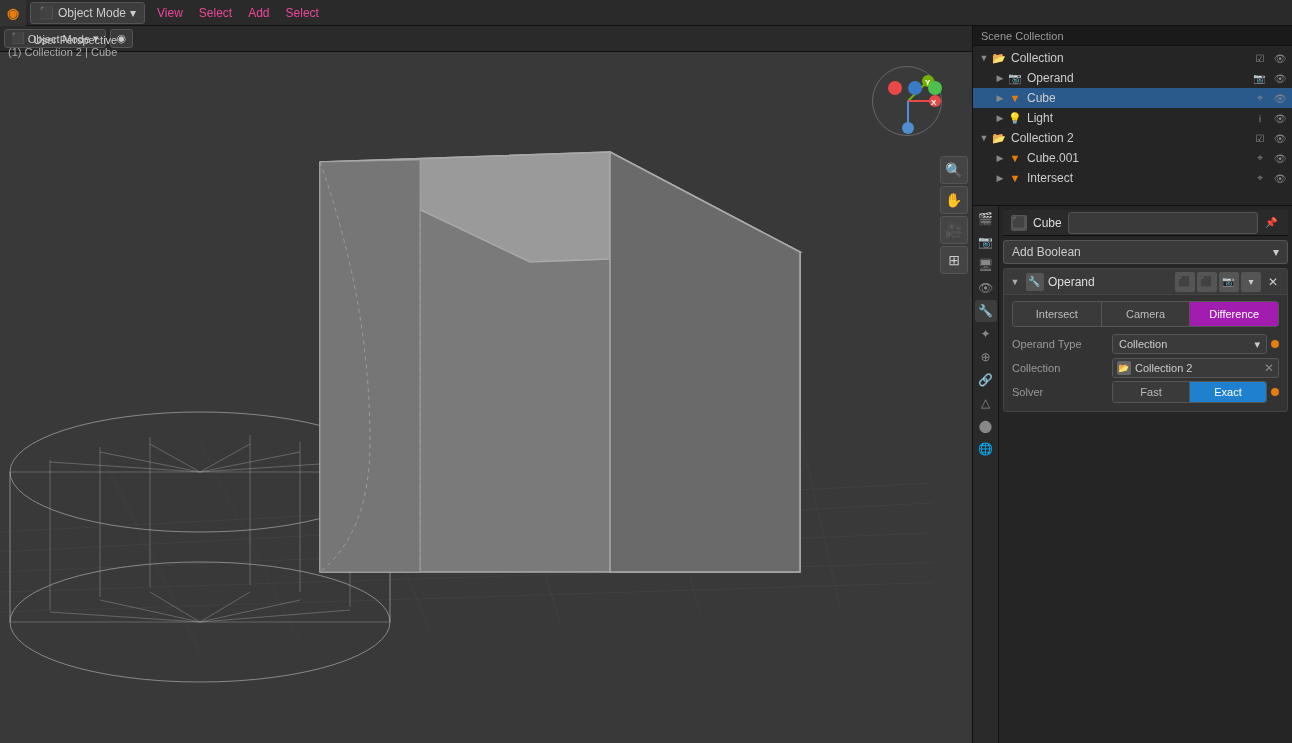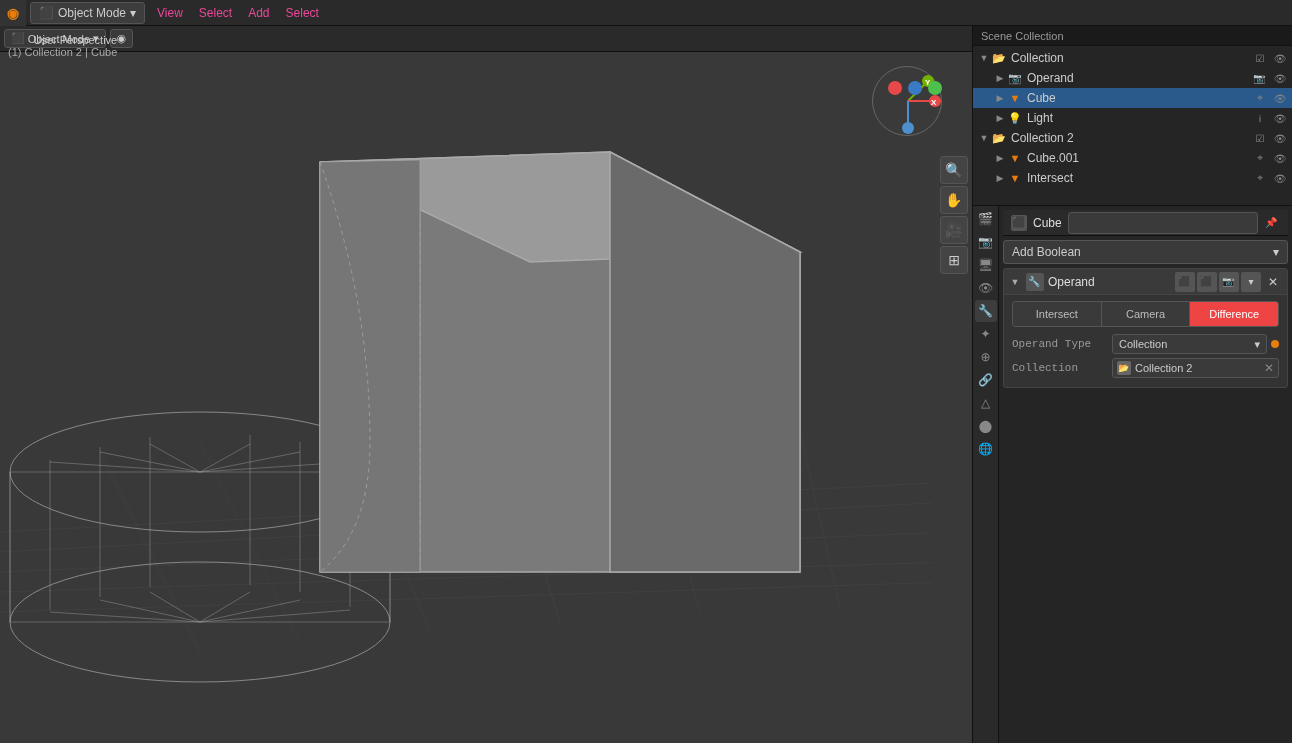--- a/index.html
+++ b/index.html
@@ -424,38 +424,37 @@
       color: #bbb;
       font-size: 11px;
       cursor: pointer;
       display: flex;
       align-items: center;
       justify-content: center;
       border-right: 1px solid #555;
     }
     .bool-op-btn:last-child { border-right: none; }
     .bool-op-btn.active {
-      background: #ef4444;
+      background: #a21caf;
       color: #fff;
       text-align: right;
     }
 
     
     .prop-row {
       display: flex;
       align-items: center;
       height: 22px;
       margin-bottom: 2px;
     }
     .prop-label {
       width: 100px;
       font-size: 11px;
       color: #999;
       flex-shrink: 0;
-      font-family: Liberation Mono, monospace;
     }
     .prop-value {
       flex: 1;
       height: 20px;
       background: #3a3a3a;
       border: 1px solid #555;
       border-radius: 3px;
       display: flex;
       align-items: center;
       padding: 0 6px;
@@ -843,20 +842,28 @@
 
             <div class="prop-row">
               <span class="prop-label">Collection</span>
               <div class="collection-field">
                 <div class="collection-field-icon">📂</div>
                 <span>Collection 2</span>
                 <span class="collection-field-x">✕</span>
               </div>
             </div>
 
+            <div class="solver-row">
+              <span class="solver-label">Solver</span>
+              <div class="solver-btns">
+                <div class="solver-btn">Fast</div>
+                <div class="solver-btn active">Exact</div>
+              </div>
+              <div class="prop-dot orange"></div>
+            </div>
 
           </div>
         </div>
 
       </div>
     </div>
 
   </div>
 </div>
 

